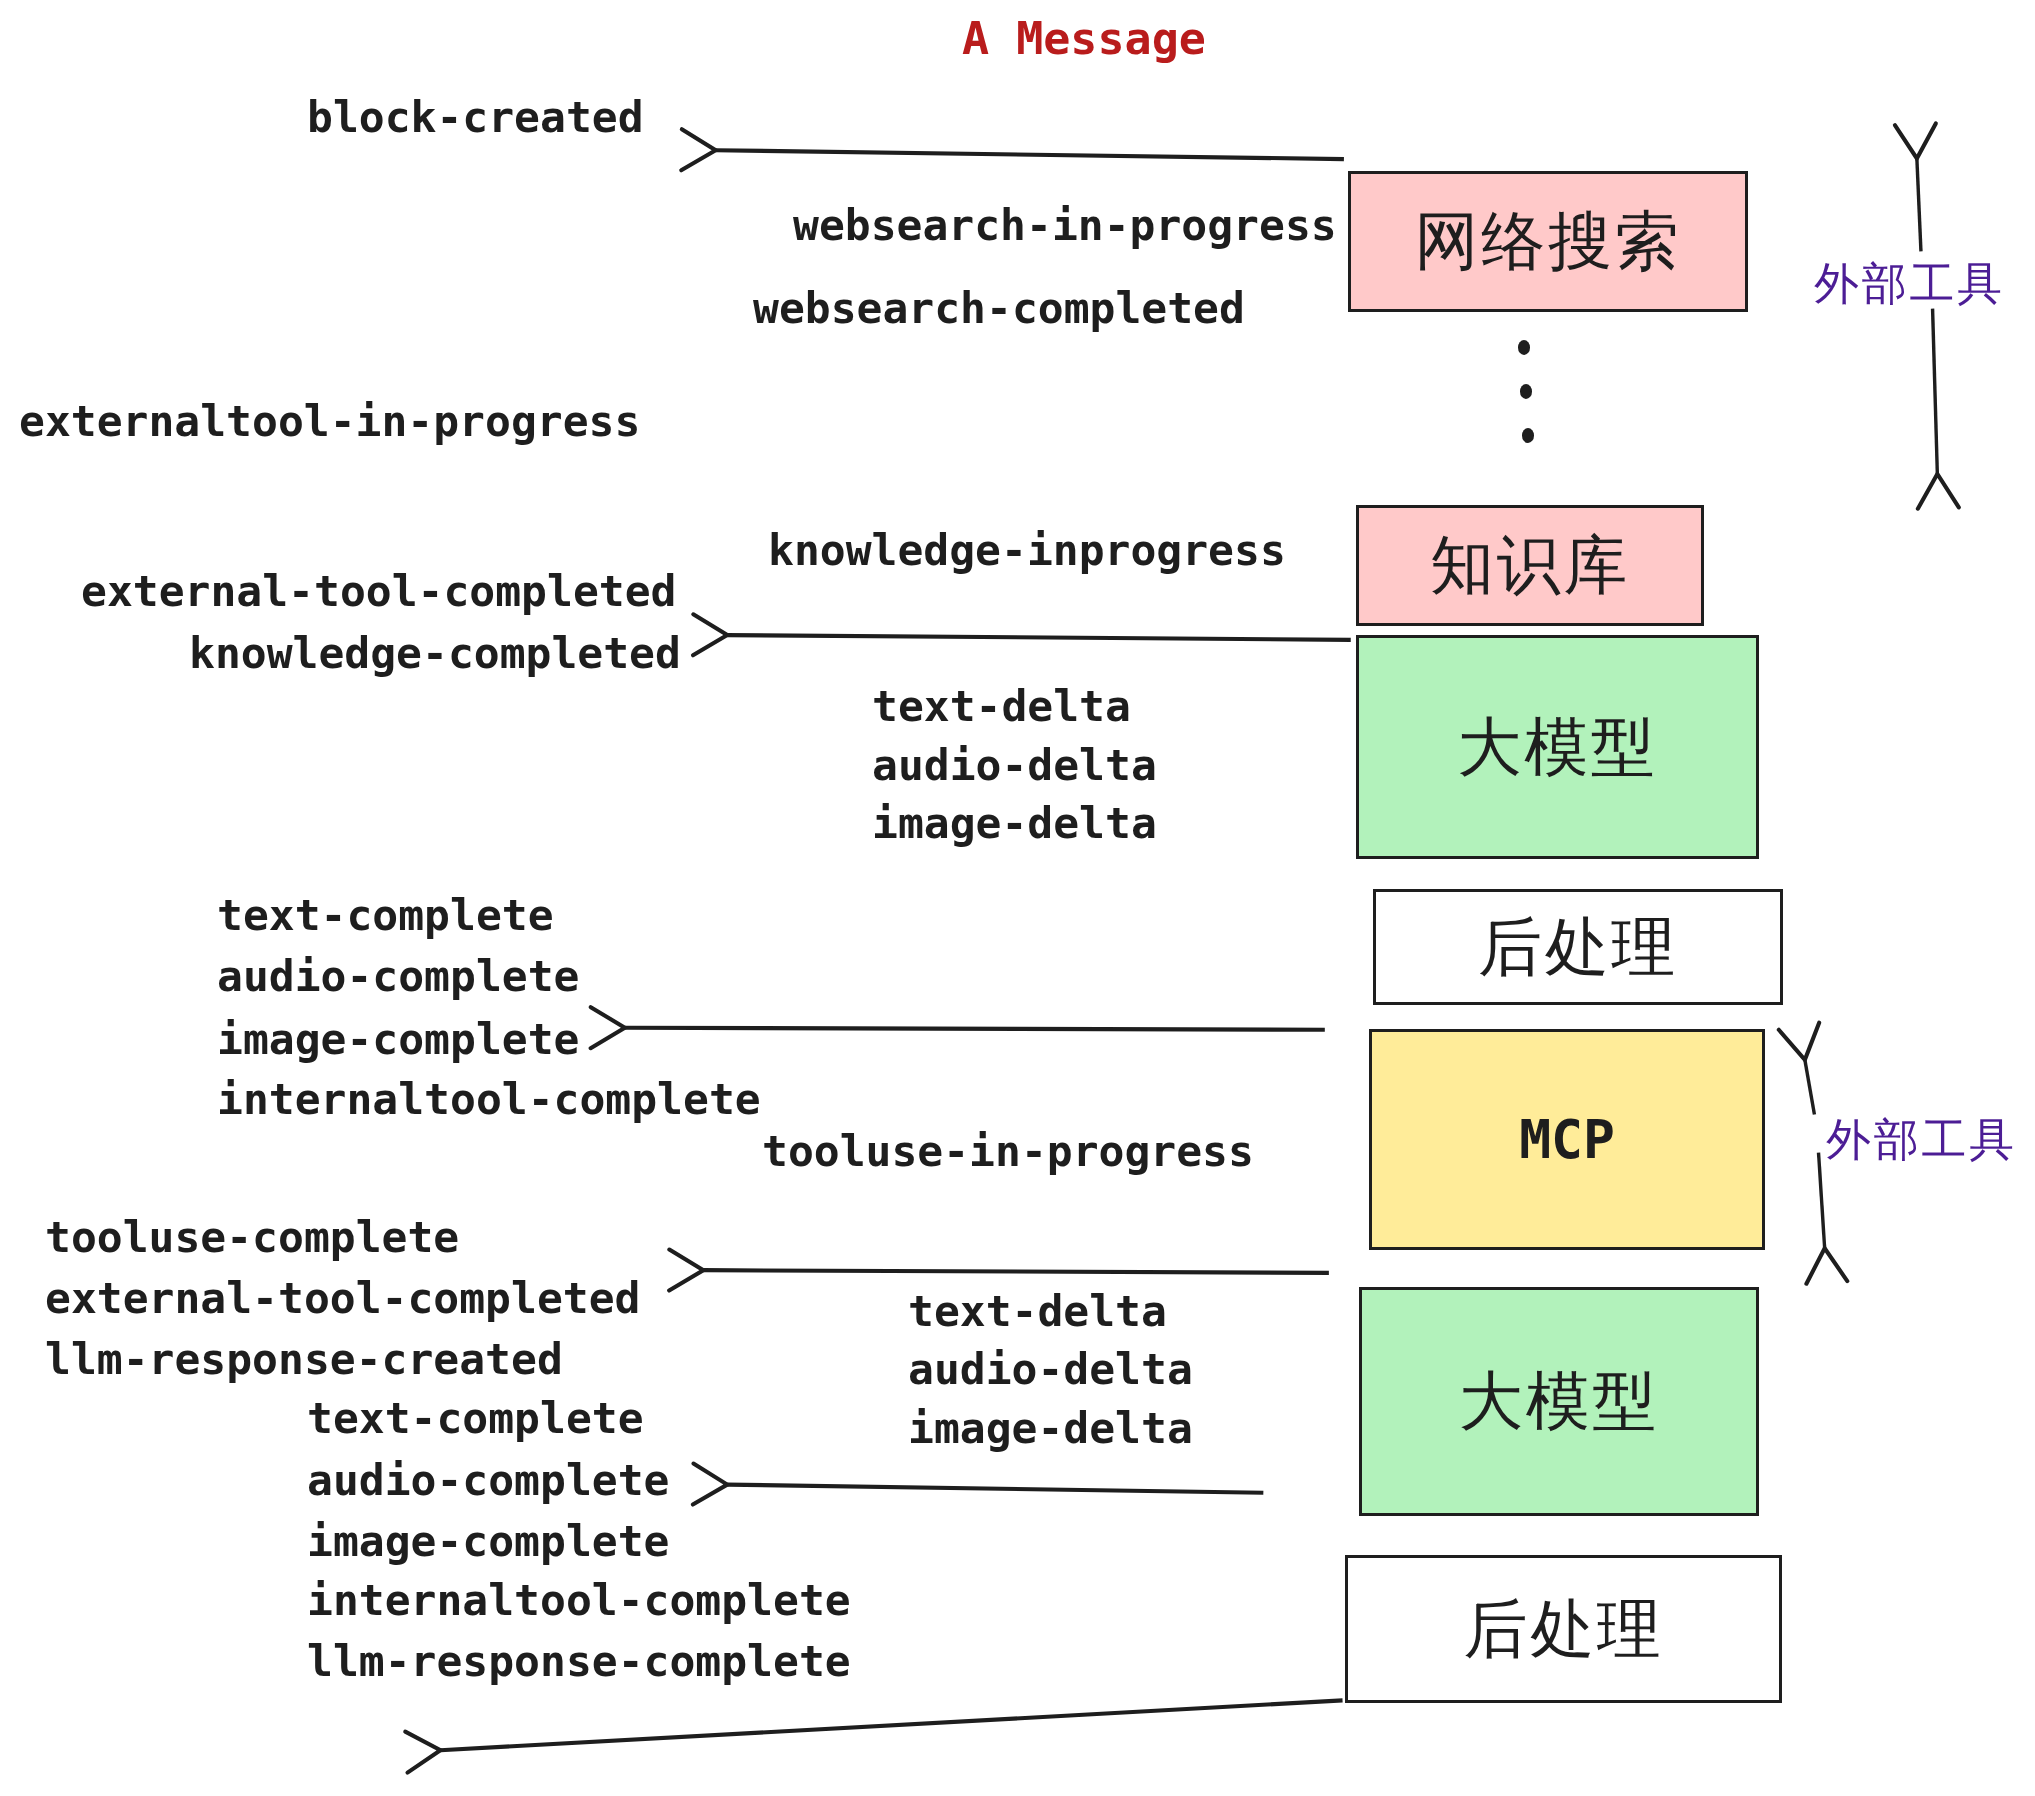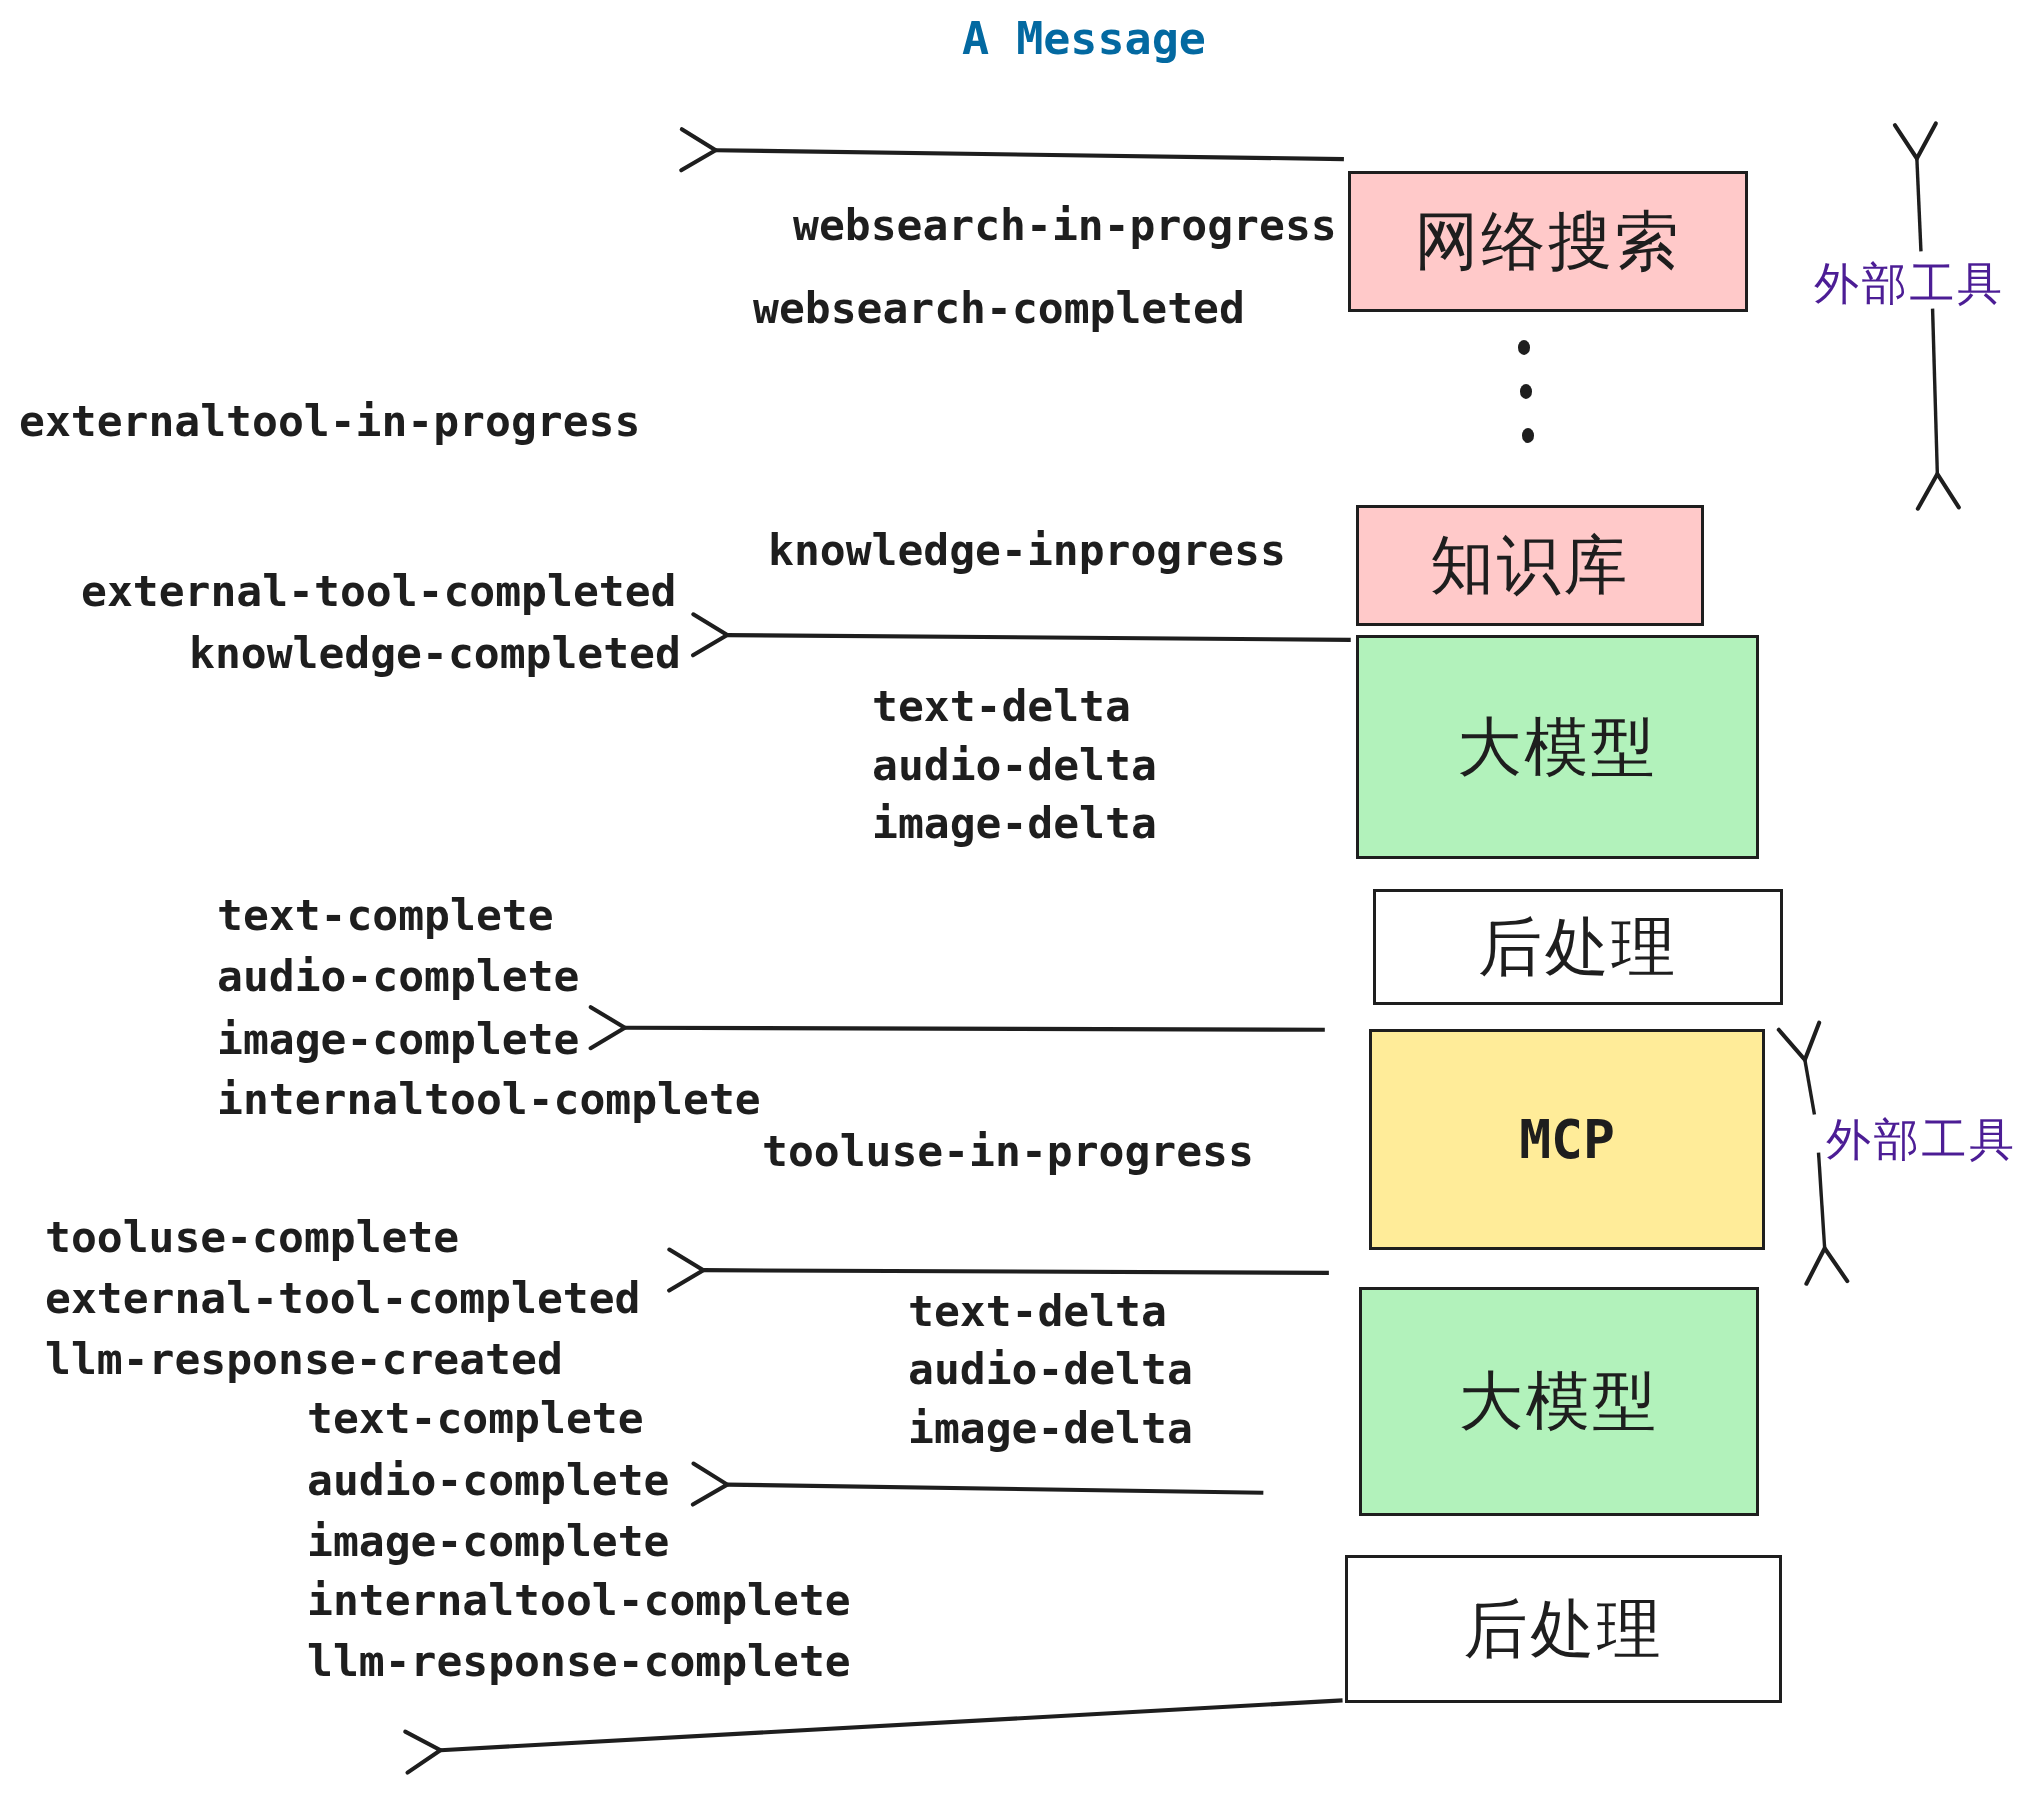--- a/index.html
+++ b/index.html
@@ -1,39 +1,40 @@
 <!DOCTYPE html>
 <html style="font-size:11px"><head>
 <meta charset="utf-8">
 <style>
   html,body{margin:0;padding:0;background:#ffffff;}
   #canvas{position:relative;width:2035px;height:1796px;background:#ffffff;overflow:hidden;
           font-family:"DejaVu Sans Mono","Liberation Mono",monospace;color:#1e1e1e;}
   .lbl{position:absolute;font:600 43px "DejaVu Sans Mono","Liberation Mono",monospace;
        color:#1e1e1e;white-space:nowrap;line-height:1.1;}
   .title{position:absolute;font:600 45px "DejaVu Sans Mono","Liberation Mono",monospace;
-         color:#0369a1;white-space:nowrap;}
+         color:#b91c1c;white-space:nowrap;}
   .node{position:absolute;box-sizing:border-box;border:3.4px solid #1e1e1e;
         display:flex;align-items:center;justify-content:center;
         font-family:"DejaVu Sans","Liberation Sans",sans-serif;
         font-size:64px;color:#1e1e1e;letter-spacing:2.7px;}
   .node.mono{font-family:"DejaVu Sans Mono","Liberation Mono",monospace;
              font-weight:700;font-size:53px;letter-spacing:0;}
   .side-lbl{position:absolute;font-family:"DejaVu Sans","Liberation Sans",sans-serif;
             font-size:45px;color:#4c1d95;white-space:nowrap;letter-spacing:2.7px;}
   .dot{position:absolute;width:12.3px;height:15px;border-radius:50%;background:#1e1e1e;}
   svg.overlay{position:absolute;left:0;top:0;width:2035px;height:1796px;pointer-events:none;}
 </style>
 </head>
 <body>
 
 <div id="canvas">
 
   <div class="title" style="left:962px;top:12.3px;">A Message</div>
 
+  <div class="lbl" style="left:307px;top:94px;">block-created</div>
   <div class="lbl" style="left:753px;top:202px;margin-left:40px;">websearch-in-progress</div>
   <div class="lbl" style="left:753px;top:285px;">websearch-completed</div>
   <div class="lbl" style="left:19px;top:392px;margin-top:6px;">externaltool-in-progress</div>
   <div class="lbl" style="left:768px;top:527px;">knowledge-inprogress</div>
   <div class="lbl" style="left:81px;top:568px;">external-tool-completed</div>
   <div class="lbl" style="left:189px;top:630px;">knowledge-completed</div>
 
   <div class="lbl" style="left:872px;top:683px;">text-delta</div>
   <div class="lbl" style="left:872px;top:742px;">audio-delta</div>
   <div class="lbl" style="left:872px;top:800px;">image-delta</div>

